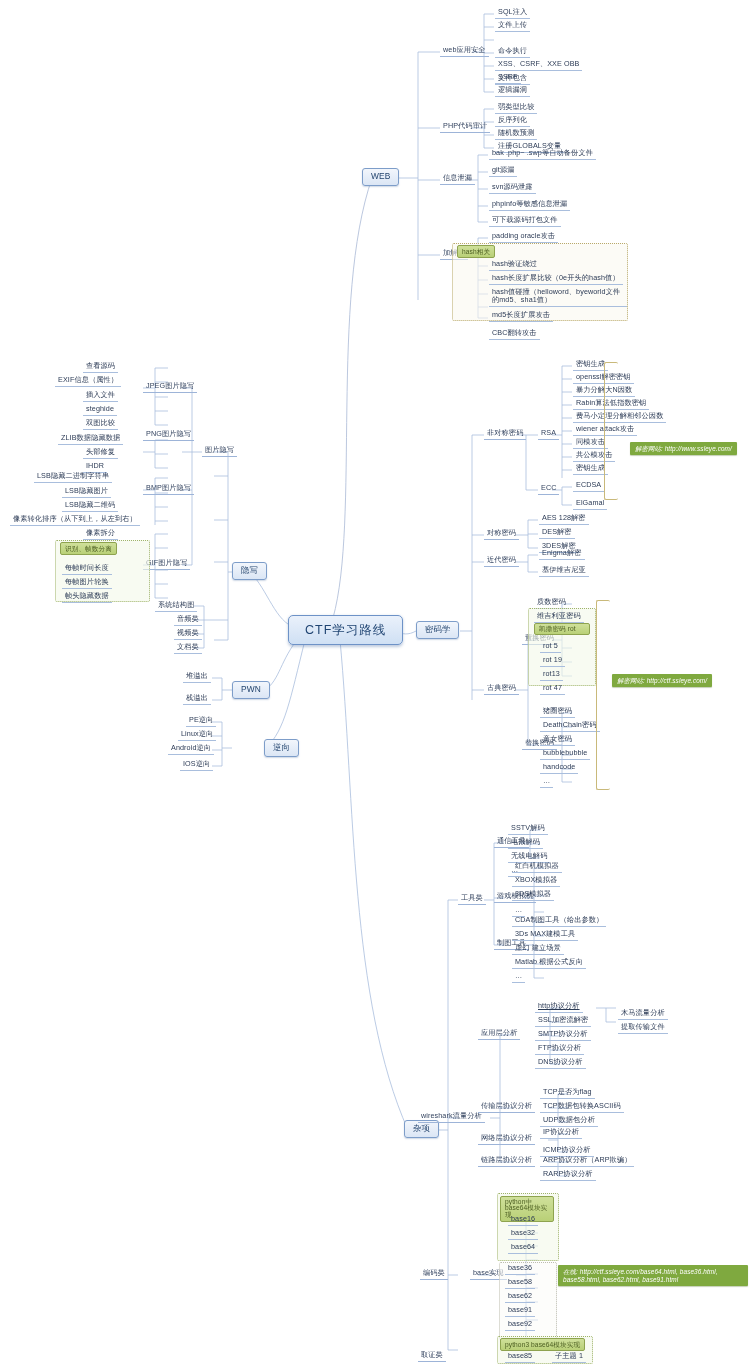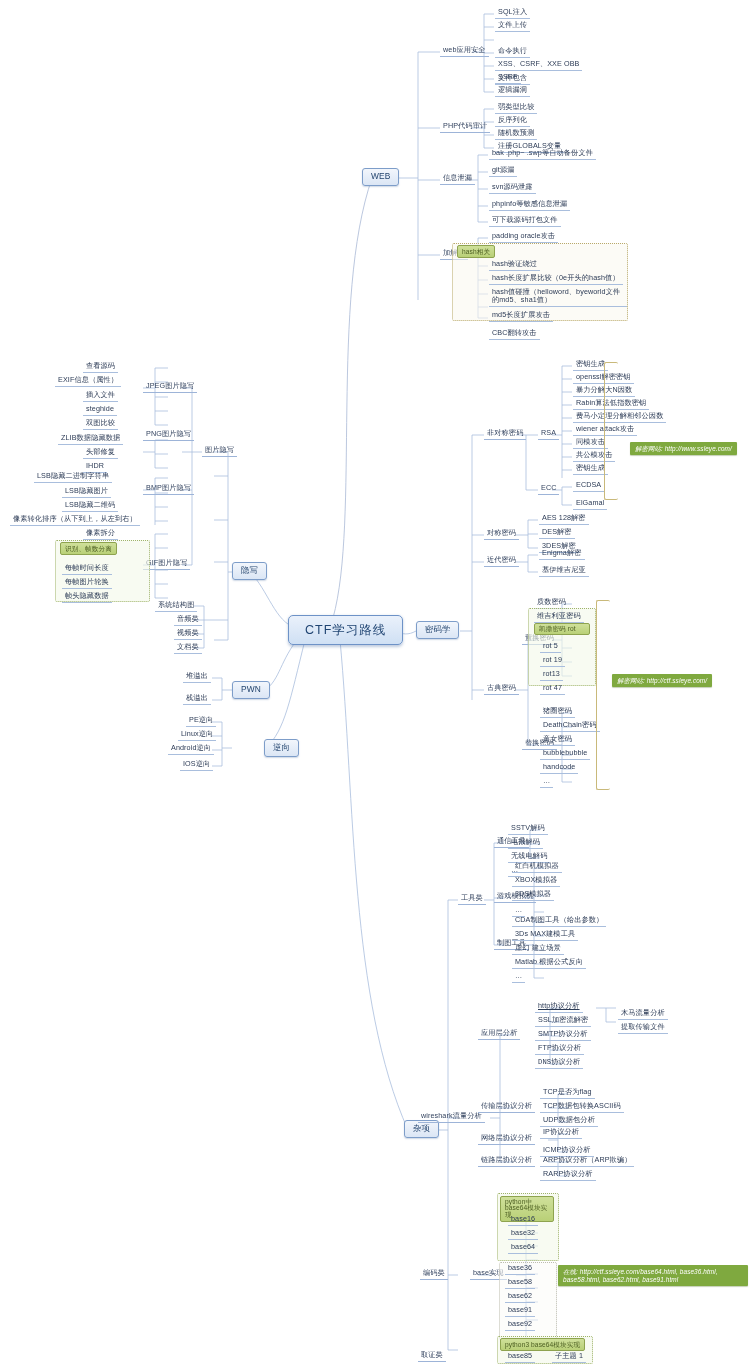--- a/index.html
+++ b/index.html
@@ -371,21 +371,21 @@
 
   <div class="n br" style="left:418px; top:1111px;">wireshark流量分析</div>
 
   <div class="n br" style="left:478px; top:1028px;">应用层分析</div>
   <div class="n leaf" style="left:535px; top:1001px;text-decoration:underline;">http协议分析</div>
   <div class="n leaf" style="left:618px; top:1008px;">木马流量分析</div>
   <div class="n leaf" style="left:618px; top:1022px;">提取传输文件</div>
   <div class="n leaf" style="left:535px; top:1015px;">SSL加密流解密</div>
   <div class="n leaf" style="left:535px; top:1029px;">SMTP协议分析</div>
   <div class="n leaf" style="left:535px; top:1043px;">FTP协议分析</div>
-  <div class="n leaf" style="left:535px; top:1057px;font-family:Liberation Mono, monospace;">DNS协议分析</div>
+  <div class="n leaf" style="left:535px; top:1057px;">DNS协议分析</div>
 
   <div class="n br" style="left:478px; top:1101px;">传输层协议分析</div>
   <div class="n leaf" style="left:540px; top:1087px;">TCP是否为flag</div>
   <div class="n leaf" style="left:540px; top:1101px;">TCP数据包转换ASCII码</div>
   <div class="n leaf" style="left:540px; top:1115px;">UDP数据包分析</div>
 
   <div class="n br" style="left:478px; top:1133px;">网络层协议分析</div>
   <div class="n leaf" style="left:540px; top:1127px;">IP协议分析</div>
   <div class="n leaf" style="left:540px; top:1145px;">ICMP协议分析</div>
 

